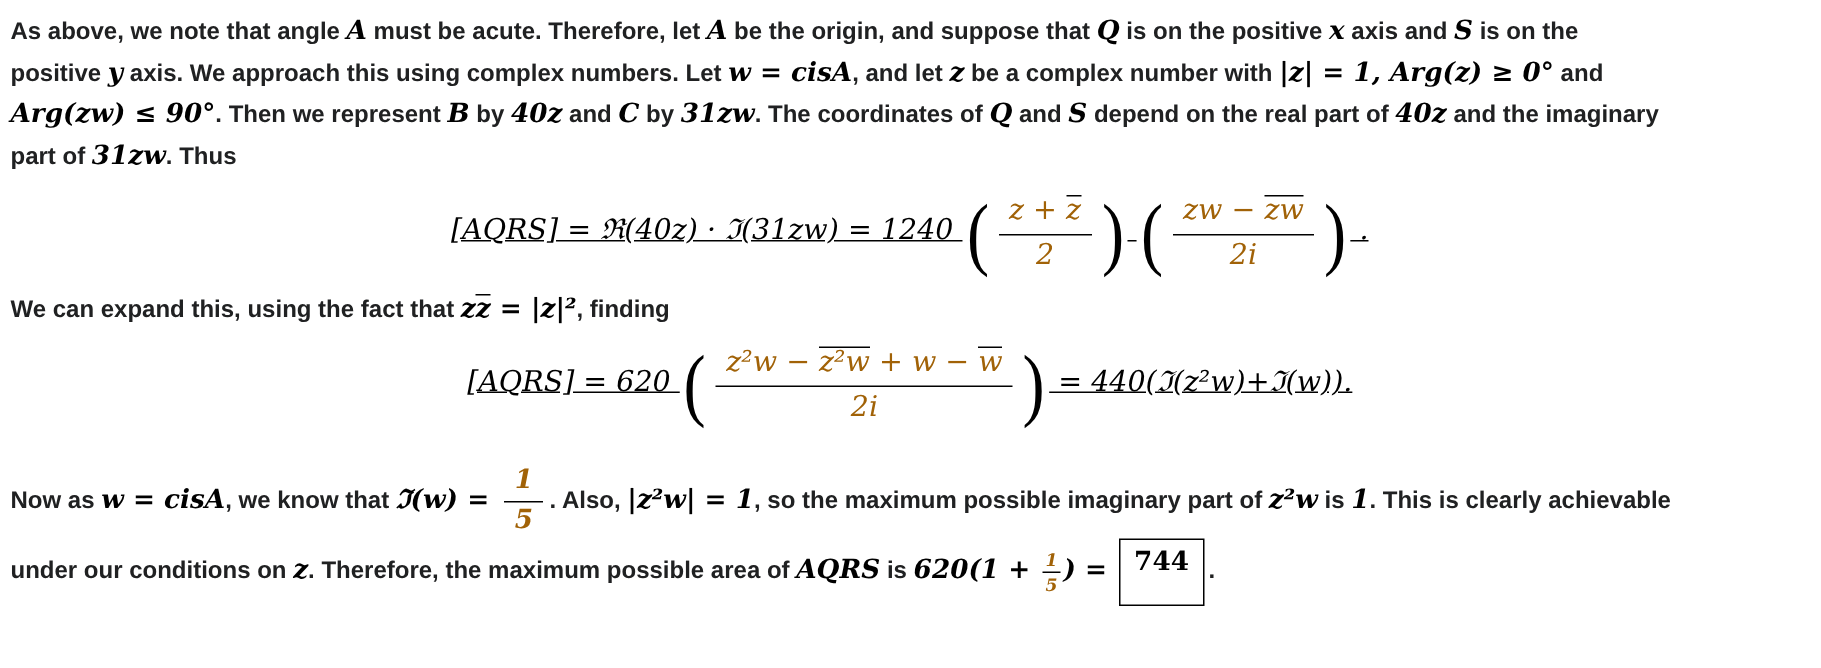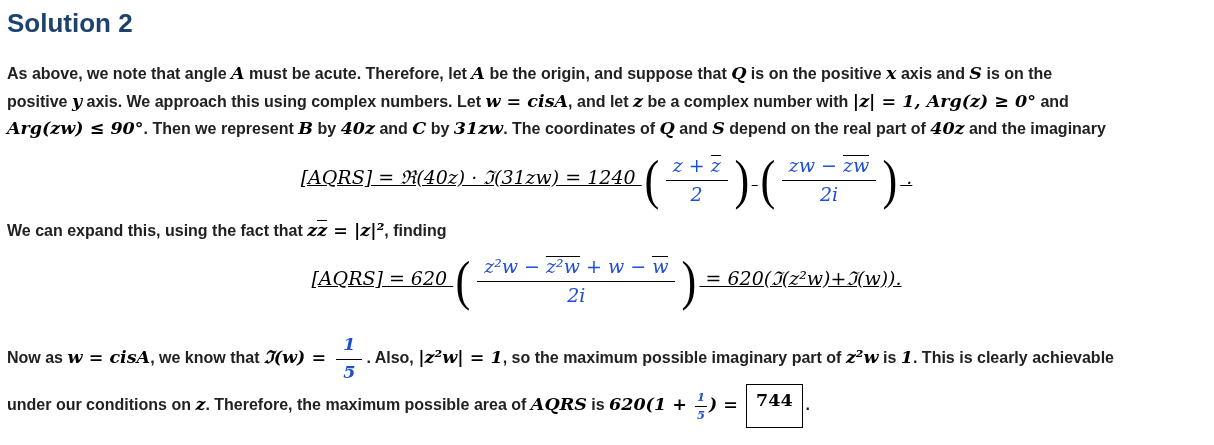--- a/index.html
+++ b/index.html
@@ -33,21 +33,21 @@
   
   .bigp{
     display:inline-block;vertical-align:middle;
     font-family:"Liberation Serif",serif;font-style:normal;color:#000;
     font-size:54px;line-height:1;transform:scaleX(0.82);
     margin:0 0;padding:0 1px;
   }
   
   .frac{
     display:inline-block;vertical-align:middle;text-align:center;
-    font-family:"DejaVu Serif","Liberation Serif",serif;font-style:italic;color:#1d4ed8;
+    font-family:"DejaVu Serif","Liberation Serif",serif;font-style:italic;color:#a16207;
     margin:0 4px;
   }
   .eq .frac{font-size:19px;}
   .para .frac{font-size:17.5px;}
   .frac .num{display:block;border-bottom:1.4px solid #000;padding:1px 7px 3px;line-height:1.25;}
   .frac .den{display:block;padding-top:2px;line-height:1.25;}
   .frac.sfrac{font-size:11.5px;margin:0 2px;vertical-align:middle;}
   .frac.sfrac .num{border-bottom:1px solid #000;padding:0 2px 1px;}
   .frac.sfrac .den{padding-top:1px;}
   
@@ -59,32 +59,32 @@
   .ansbox{
     display:inline-block;vertical-align:middle;
     border:1.6px solid #000;padding:2px 9px 13px;margin:0 3px 0 2px;
     font-style:normal;
   }
 </style>
 </head>
 <body style="background: rgb(255, 255, 255); color: rgb(32, 33, 34);">
 
 <div class="page">
-  <h2 class="heading" style="color: rgb(28, 66, 114);">Solution 2</h2>
   <div class="para" id="p1">
       <div class="line"><span class="run-text">As above, we note that angle </span><span class="run-math">A</span><span class="run-text"> must be acute. Therefore, let </span><span class="run-math">A</span><span class="run-text"> be the origin, and suppose that </span><span class="run-math">Q</span><span class="run-text"> is on the positive </span><span class="run-math">x</span><span class="run-text"> axis and </span><span class="run-math">S</span><span class="run-text"> is on the</span></div>
       <div class="line"><span class="run-text">positive </span><span class="run-math">y</span><span class="run-text"> axis. We approach this using complex numbers. Let </span><span class="run-math">w = cisA</span><span class="run-text">, and let </span><span class="run-math">z</span><span class="run-text"> be a complex number with </span><span class="run-math">|z| = 1, Arg(z) ≥ 0°</span><span class="run-text"> and</span></div>
       <div class="line"><span class="run-math">Arg(zw) ≤ 90°</span><span class="run-text">. Then we represent </span><span class="run-math">B</span><span class="run-text"> by </span><span class="run-math">40z</span><span class="run-text"> and </span><span class="run-math">C</span><span class="run-text"> by </span><span class="run-math">31zw</span><span class="run-text">. The coordinates of </span><span class="run-math">Q</span><span class="run-text"> and </span><span class="run-math">S</span><span class="run-text"> depend on the real part of </span><span class="run-math">40z</span><span class="run-text"> and the imaginary</span></div>
+      <div class="line"><span class="run-text">part of </span><span class="run-math">31zw</span><span class="run-text">. Thus</span></div>
     </div>
   <div class="eq" id="eq1">
       <div class="line"><span class="run-math">[AQRS] = ℜ(40z) · ℑ(31zw) = 1240 </span><span class="bigp">(</span><span class="frac"><span class="num"><span>z + </span><span class="ol">z</span></span><span class="den"><span>2</span></span></span><span class="bigp">)</span><span class="run-math"> </span><span class="bigp">(</span><span class="frac"><span class="num"><span>zw − </span><span class="ol">zw</span></span><span class="den"><span>2i</span></span></span><span class="bigp">)</span><span class="run-math"> .</span></div>
     </div>
   <div class="para para-mid" id="p2">
       <div class="line"><span class="run-text">We can expand this, using the fact that </span><span class="run-math">z</span><span class="run-math ol">z</span><span class="run-math"> = |z|²</span><span class="run-text">, finding</span></div>
     </div>
   <div class="eq" id="eq2">
-      <div class="line"><span class="run-math">[AQRS] = 620 </span><span class="bigp">(</span><span class="frac"><span class="num"><span>z²w − </span><span class="ol">z²w</span><span> + w − </span><span class="ol">w</span></span><span class="den"><span>2i</span></span></span><span class="bigp">)</span><span class="run-math"> = 620(ℑ(z²w)+ℑ(w)).</span></div>
+      <div class="line"><span class="run-math">[AQRS] = 620 </span><span class="bigp">(</span><span class="frac"><span class="num"><span>z²w − </span><span class="ol">z²w</span><span> + w − </span><span class="ol">w</span></span><span class="den"><span>2i</span></span></span><span class="bigp">)</span><span class="run-math"> = 440(ℑ(z²w)+ℑ(w)).</span></div>
     </div>
   <div class="para" id="p3">
       <div class="line"><span class="run-text">Now as </span><span class="run-math">w = cisA</span><span class="run-text">, we know that </span><span class="run-math">ℑ(w) = </span><span class="frac"><span class="num"><span>1</span></span><span class="den"><span>5</span></span></span><span class="run-text">. Also, </span><span class="run-math">|z²w| = 1</span><span class="run-text">, so the maximum possible imaginary part of </span><span class="run-math">z²w</span><span class="run-text"> is </span><span class="run-math">1</span><span class="run-text">. This is clearly achievable</span></div>
       <div class="line"><span class="run-text">under our conditions on </span><span class="run-math">z</span><span class="run-text">. Therefore, the maximum possible area of </span><span class="run-math">AQRS</span><span class="run-text"> is </span><span class="run-math">620(1 + </span><span class="frac sfrac"><span class="num"><span>1</span></span><span class="den"><span>5</span></span></span><span class="run-math">) = </span><span class="run-math ansbox">744</span><span class="run-text">.</span></div>
     </div>
 </div>
 
 </body></html>

